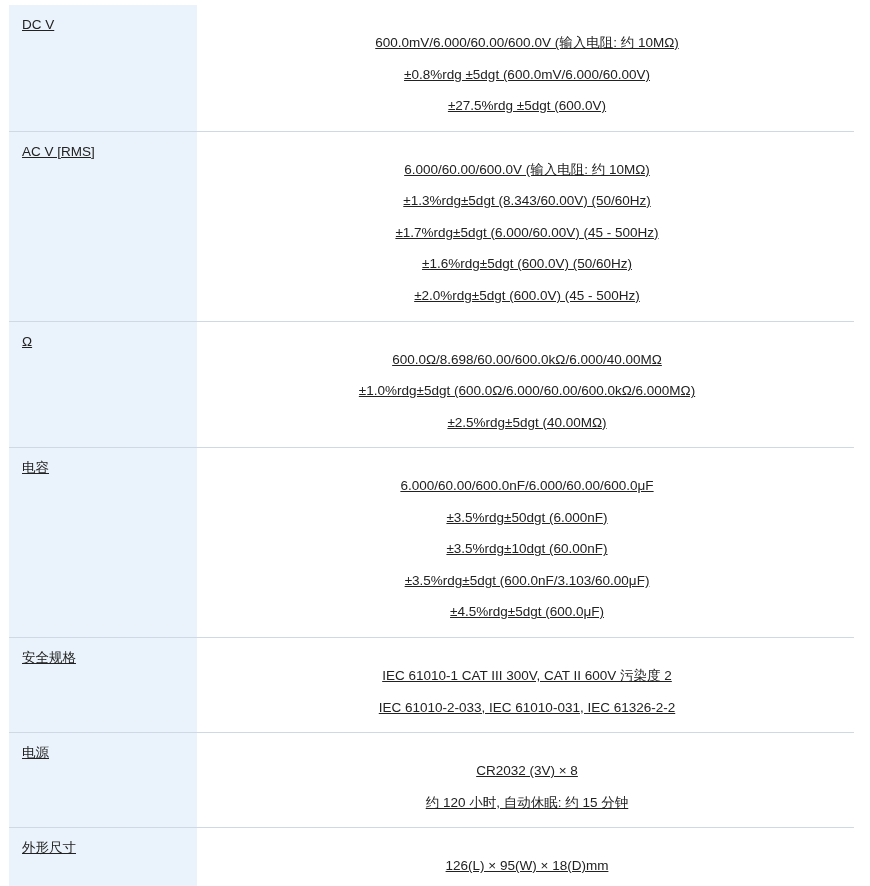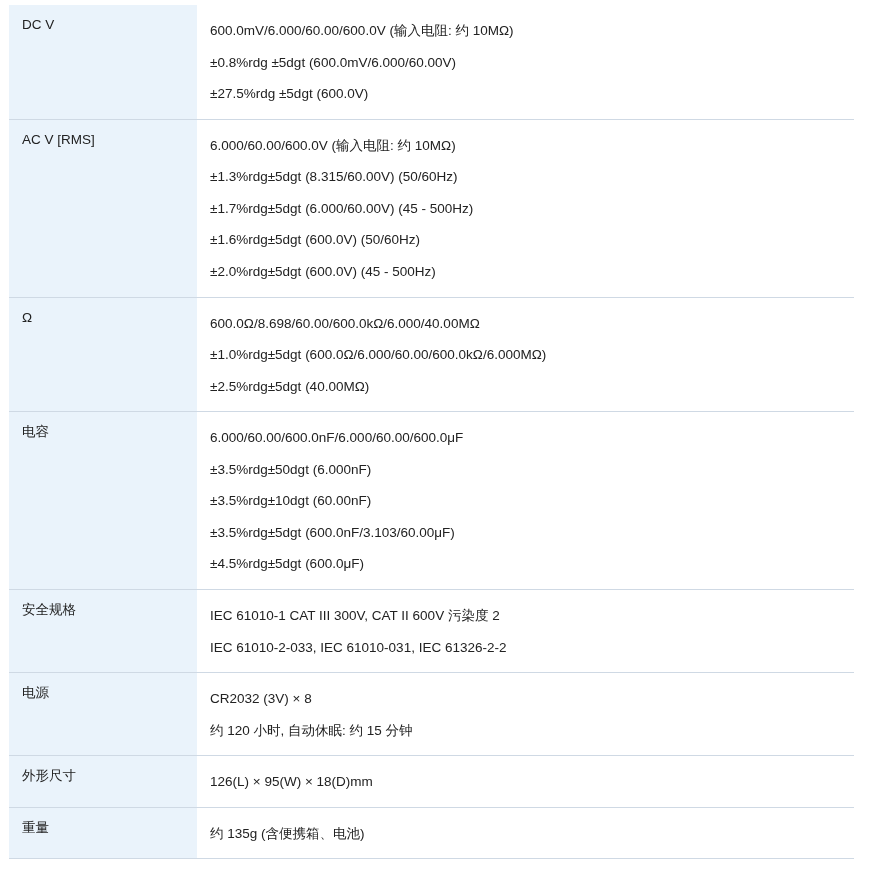--- a/index.html
+++ b/index.html
@@ -24,39 +24,41 @@
     width: 845px;
     table-layout: fixed;
     margin-top: 5px;
   }
   table.spec-table td {
     border-top: 1px solid #cfd9e4;
     border-bottom: 1px solid #cfd9e4;
     vertical-align: top;
     padding: 13px 10px 12px 13px;
     line-height: 1.0;
+    text-decoration: underline;
   }
   table.spec-table tr:first-child td {
     border-top: none;
   }
   td.label-cell {
     width: 165px;
     background: #eaf3fb;
     color: #222222;
     font-size: 13.5px;
     white-space: nowrap;
   }
   td.value-cell {
     background: #ffffff;
     font-size: 13.5px;
   }
   .line {
-    margin: 0 0 0 0;
+    margin: 12px 0 0 0;
     padding: 3px 0 3px 0;
     line-height: 1.45;
+    text-align: center;
   }
   .value-cell .line + .line {
     margin-top: 6px;
   }
 </style>
 </head>
 <body>
 
 <div id="spec-wrapper">
   <table class="spec-table">
@@ -66,21 +68,21 @@
           <td class="value-cell">
             <div class="line">600.0mV/6.000/60.00/600.0V (输入电阻: 约 10MΩ)</div>
             <div class="line">±0.8%rdg ±5dgt (600.0mV/6.000/60.00V)</div>
             <div class="line">±27.5%rdg ±5dgt (600.0V)</div>
           </td>
         </tr>
         <tr>
           <td class="label-cell">AC V [RMS]</td>
           <td class="value-cell">
             <div class="line">6.000/60.00/600.0V (输入电阻: 约 10MΩ)</div>
-            <div class="line">±1.3%rdg±5dgt (8.315/60.00V) (50/60Hz)</div>
+            <div class="line">±1.3%rdg±5dgt (8.343/60.00V) (50/60Hz)</div>
             <div class="line">±1.7%rdg±5dgt (6.000/60.00V) (45 - 500Hz)</div>
             <div class="line">±1.6%rdg±5dgt (600.0V) (50/60Hz)</div>
             <div class="line">±2.0%rdg±5dgt (600.0V) (45 - 500Hz)</div>
           </td>
         </tr>
         <tr>
           <td class="label-cell">Ω</td>
           <td class="value-cell">
             <div class="line">600.0Ω/8.698/60.00/600.0kΩ/6.000/40.00MΩ</div>
             <div class="line">±1.0%rdg±5dgt (600.0Ω/6.000/60.00/600.0kΩ/6.000MΩ)</div>

